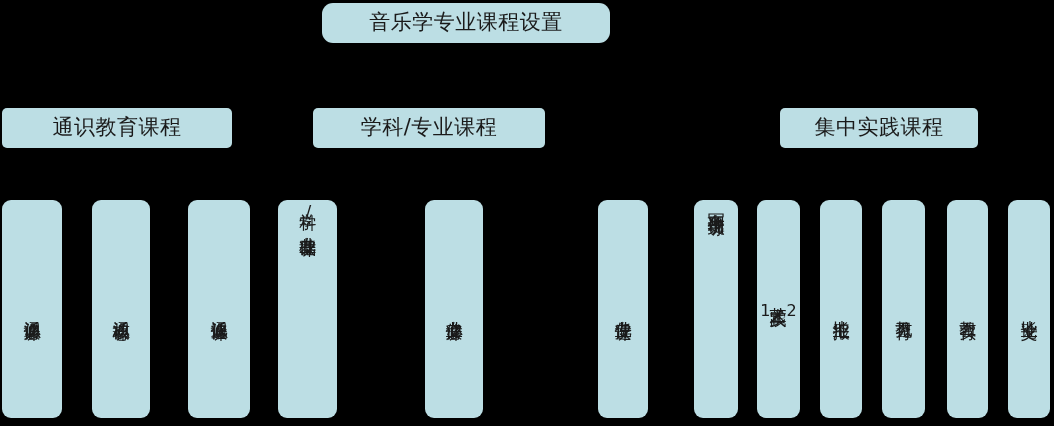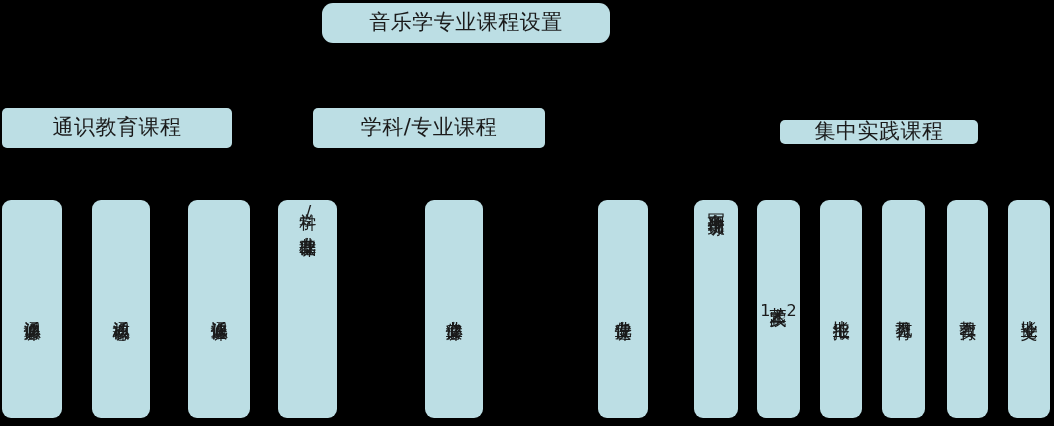--- a/index.html
+++ b/index.html
@@ -79,21 +79,21 @@
     <span>音乐学专业课程设置</span>
   </div>
 
   <div id="category-row">
       <div class="box box-h" style="left: 2px; top: 108px; width: 230px; height: 40px;">
         <span>通识教育课程</span>
       </div>
       <div class="box box-h" style="left: 313px; top: 108px; width: 232px; height: 40px;">
         <span>学科/专业课程</span>
       </div>
-      <div class="box box-h" style="left: 780px; top: 108px; width: 198px; height: 24px; margin-top: 12px;">
+      <div class="box box-h" style="left: 780px; top: 108px; width: 198px; height: 40px;">
         <span>集中实践课程</span>
       </div>
     </div>
 
   <div id="course-row">
       <div class="box box-v" style="left: 2px; top: 200px; width: 60px; height: 218px;">
         <div class="vtext-wrap">
           <span class="vtext">通识必修课</span>
         </div>
       </div>

